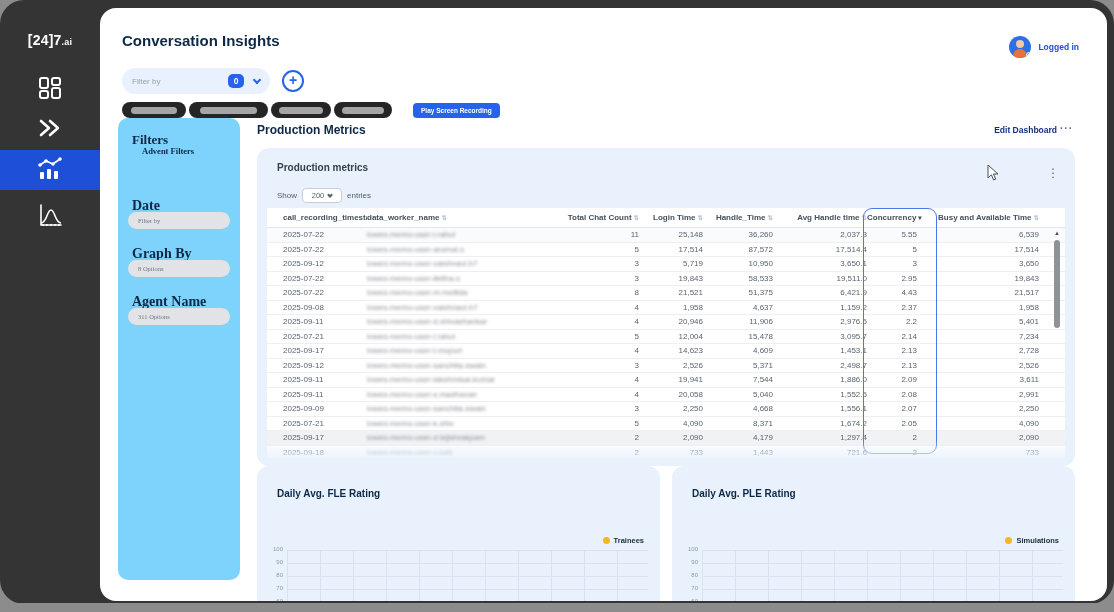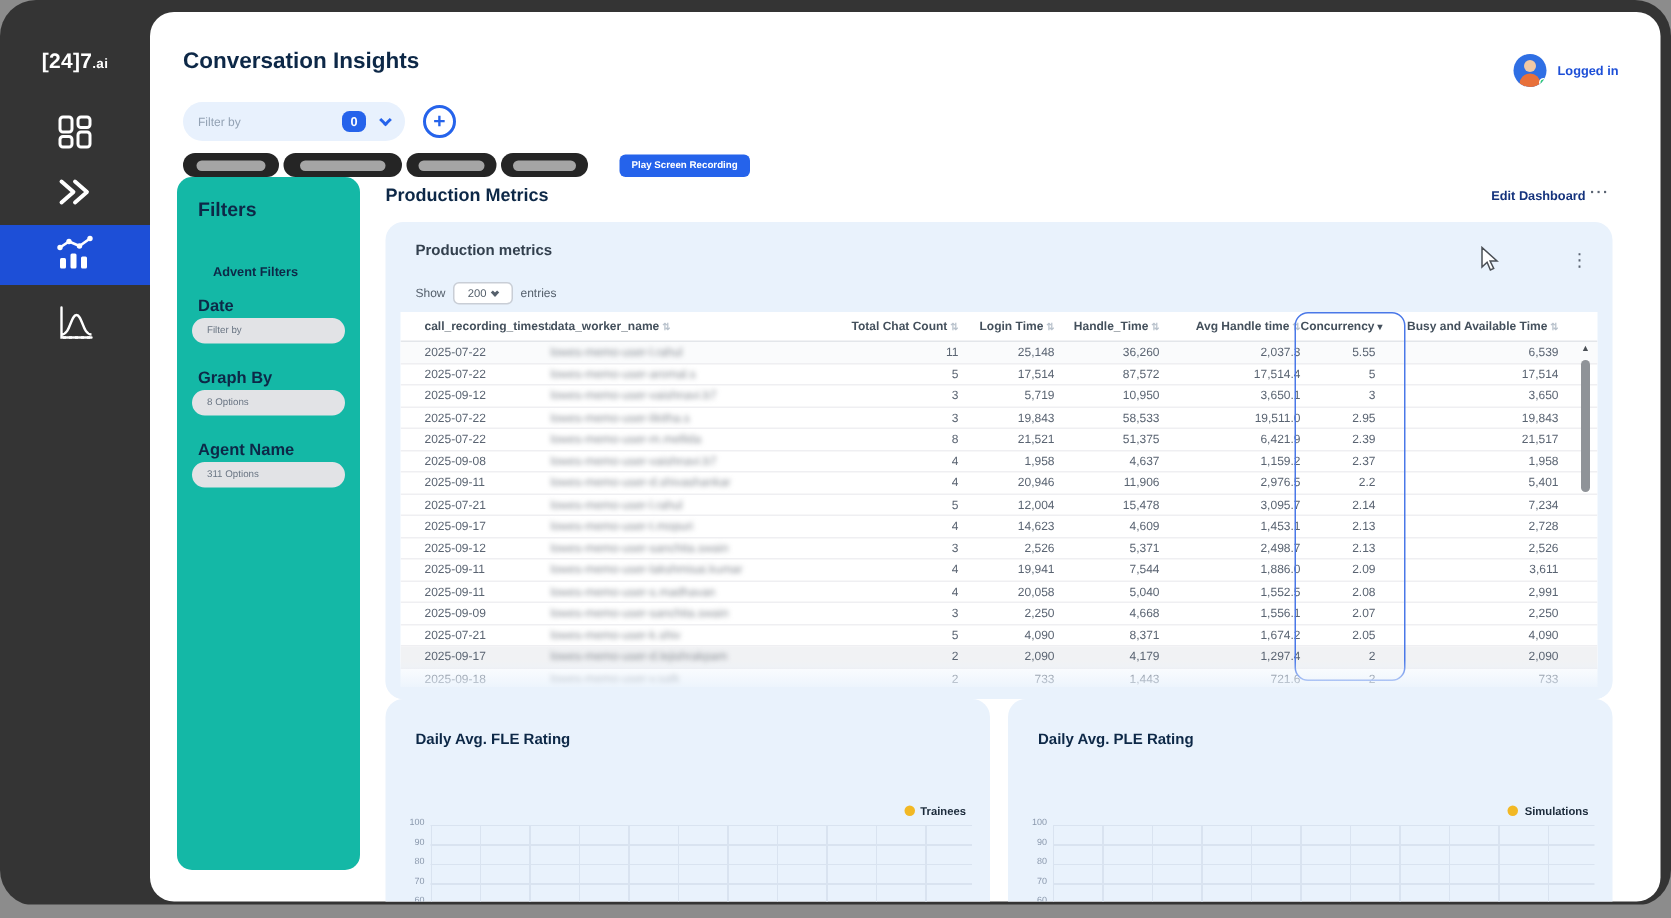--- a/index.html
+++ b/index.html
@@ -24,24 +24,24 @@
   .filter-pill { position:absolute; left:22px; top:60px; width:148px; height:26px; background:#e8f1fd; border-radius:13px; display:flex; align-items:center; padding:0 10px; cursor:pointer; }
   .filter-pill .lbl { font-size:8px; color:#93a2b4; flex:1; }
   .count-badge { width:16px; height:14px; background:#2563eb; color:#fff; font-size:8.5px; font-weight:bold; border-radius:5px; display:flex; align-items:center; justify-content:center; margin-right:10px; }
   .chev { width:6px; height:6px; border-right:2px solid #2563eb; border-bottom:2px solid #2563eb; transform:rotate(45deg); margin-top:-3px; }
   .add-filter { position:absolute; left:182px; top:62px; width:22px; height:22px; border:2px solid #2563eb; border-radius:50%; color:#2563eb; font-size:14px; font-weight:bold; line-height:17px; text-align:center; cursor:pointer; }
   .pill-row { position:absolute; left:22px; top:94px; display:flex; gap:3px; align-items:center; }
   .dark-pill { height:16px; background:#252525; border-radius:8px; display:flex; align-items:center; justify-content:center; }
   .dark-pill .bar { height:7px; width:72%; background:#a5a5a5; border-radius:4px; }
   .play-btn { height:15px; background:#2563eb; color:#fff; font-size:6.5px; font-weight:bold; border:none; border-radius:4px; padding:0 8px; margin-left:18px; cursor:pointer; }
   
-  .filters-card { position:absolute; left:18px; top:110px; width:122px; height:462px; background:#14b8a6; border-radius:10px; }
+  .filters-card { position:absolute; left:18px; top:110px; width:122px; height:462px; background:#7dd3fc; border-radius:10px;font-family:Liberation Serif, serif; }
   .filters-title { position:absolute; left:14px; top:14px; font-size:13px; font-weight:bold; color:#0d2847; }
-  .advent { position:absolute; left:24px; top:58px; font-size:8.5px; font-weight:bold; color:#0d2847; cursor:pointer; }
-  .fgroup-label { position:absolute; left:14px; font-size:11px; font-weight:bold; color:#0d2847;text-align:right; }
+  .advent { position:absolute; left:24px; top:28px; font-size:8.5px; font-weight:bold; color:#0d2847; cursor:pointer; }
+  .fgroup-label { position:absolute; left:14px; font-size:14px; font-weight:bold; color:#0d2847;text-align:right; }
   .fgroup-pill { position:absolute; left:10px; width:102px; height:17px; background:#e2e3e6; border-radius:9px; font-size:6.5px; color:#6b7684; line-height:17px; padding-left:10px; cursor:pointer; }
   
   .section-title { position:absolute; left:157px; top:115px; font-size:12px; font-weight:bold; color:#0d2847; }
   .edit-dash { position:absolute; right:50px; top:117px; font-size:8.5px; font-weight:bold; color:#15337d; cursor:pointer;text-align:center; }
   .edit-more { position:absolute; right:34px; top:115px; font-size:10px; font-weight:bold; color:#5a6472; letter-spacing:1px; cursor:pointer; }
   .metrics-card { position:absolute; left:157px; top:140px; width:818px; height:318px; background:#e9f2fc; border-radius:12px; }
   .metrics-card .card-title { position:absolute; left:20px; top:14px; font-size:10px; font-weight:bold; color:#33404e; }
   .kebab { position:absolute; right:16px; top:18px; font-size:12px; color:#5a6472; cursor:pointer; }
   .cursor-svg { position:absolute; right:74px; top:16px; }
   .show-row { position:absolute; left:20px; top:40px; display:flex; align-items:center; gap:5px; font-size:8px; color:#55606c; }
@@ -264,21 +264,21 @@
               <div class="td c6">2.95</div>
               <div class="td c7">19,843</div>
             </div>
             <div class="tr">
               <div class="td c0">2025-07-22</div>
               <div class="td c1 blurred">lowes-memo-user-m.mellida</div>
               <div class="td c2">8</div>
               <div class="td c3">21,521</div>
               <div class="td c4">51,375</div>
               <div class="td c5">6,421.9</div>
-              <div class="td c6">2.39</div>
+              <div class="td c6">4.43</div>
               <div class="td c7">21,517</div>
             </div>
             <div class="tr">
               <div class="td c0">2025-09-08</div>
               <div class="td c1 blurred">lowes-memo-user-vaishnavi.b7</div>
               <div class="td c2">4</div>
               <div class="td c3">1,958</div>
               <div class="td c4">4,637</div>
               <div class="td c5">1,159.2</div>
               <div class="td c6">2.37</div>

